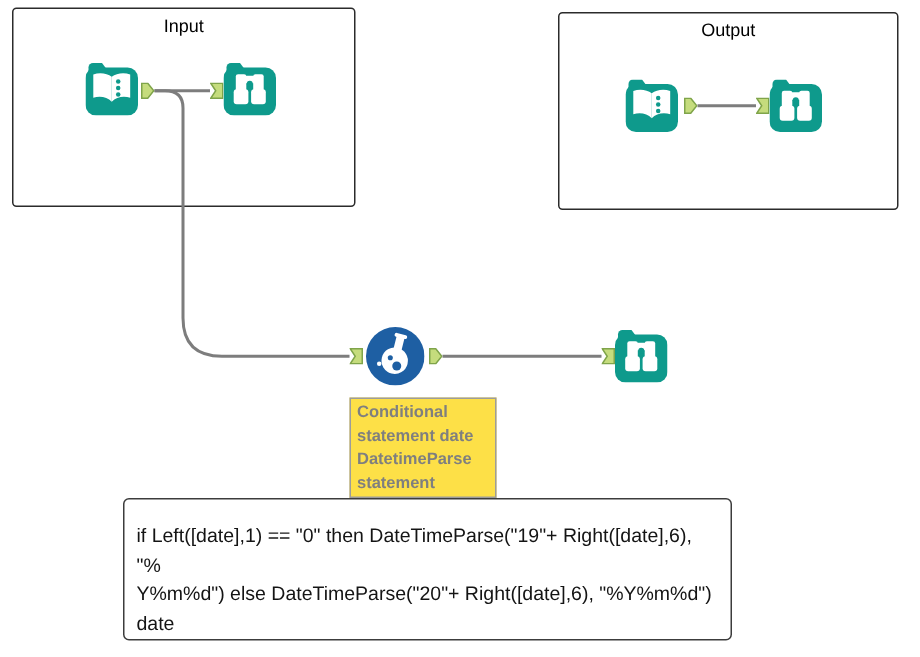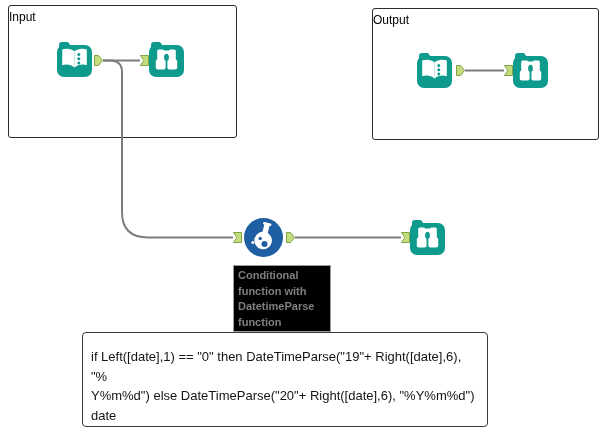--- a/index.html
+++ b/index.html
@@ -13,33 +13,33 @@
     --box-border:#3C3C3C;
     --annotation-border:#9C9C9C;
     --text-color:#141414;
   }
   *{box-sizing:border-box;margin:0;padding:0;}
   html,body{background:#fff;}
   body{font-family:"Liberation Sans",sans-serif;}
   .canvas{position:relative;width:613px;height:438px;background:#fff;overflow:hidden;}
 
   .container{position:absolute;border:1px solid var(--container-border);border-radius:3px;background:transparent;}
-  .container-label{position:absolute;top:4px;left:0;width:100%;text-align:left;font-size:12px;color:#000;}
+  .container-label{position:absolute;top:4px;left:0;width:100%;text-align:center;font-size:12px;color:#000;}
 
   .tool{position:absolute;width:35px;height:35px;}
   .tool svg{display:block;}
   .formula-tool{position:absolute;width:39px;height:39px;}
 
   .anchor{position:absolute;width:9px;height:11px;}
 
   .connections{position:absolute;left:0;top:0;width:613px;height:438px;pointer-events:none;}
   .connections path{stroke:var(--connection-gray);stroke-width:2;fill:none;pointer-events:stroke;}
 
   .annotation{position:absolute;left:233px;top:265px;width:98px;height:67px;
-    background:#000000;border:1px solid var(--annotation-border);
+    background:#fde047;border:1px solid var(--annotation-border);
     padding:2px 2px 2px 4px;font-size:11px;line-height:15.5px;font-weight:600;
     color:var(--annotation-text);}
 
   .formula-box{position:absolute;left:82px;top:332px;width:406px;height:95px;
     background:#fff;border:1px solid var(--box-border);border-radius:4px;
     padding:14px 8px 0 8px;font-size:13px;line-height:19.5px;color:var(--text-color);}
 </style>
 </head>
 <body>
 
@@ -153,23 +153,23 @@
       <rect x="8.2" y="7.5" width="7" height="13" rx="1.5" fill="#fff"></rect>
       <rect x="19.8" y="7.5" width="7" height="13" rx="1.5" fill="#fff"></rect>
       <circle cx="17.5" cy="13.8" r="2" fill="var(--tool-teal)"></circle>
       <rect x="6.8" y="17.5" width="9.8" height="10" rx="2" fill="#fff"></rect>
       <rect x="18.4" y="17.5" width="9.8" height="10" rx="2" fill="#fff"></rect>
     </svg>
   </div>
 
   <div class="annotation">
     <div>Conditional</div>
-    <div>function with</div>
+    <div>statement date</div>
     <div>DatetimeParse</div>
-    <div>function</div>
+    <div>statement</div>
   </div>
 
   <div class="formula-box">
     <div>if Left([date],1) == "0" then DateTimeParse("19"+ Right([date],6), "%</div>
     <div>Y%m%d") else DateTimeParse("20"+ Right([date],6), "%Y%m%d")</div>
     <div>date</div>
   </div>
 
 </div>
 

